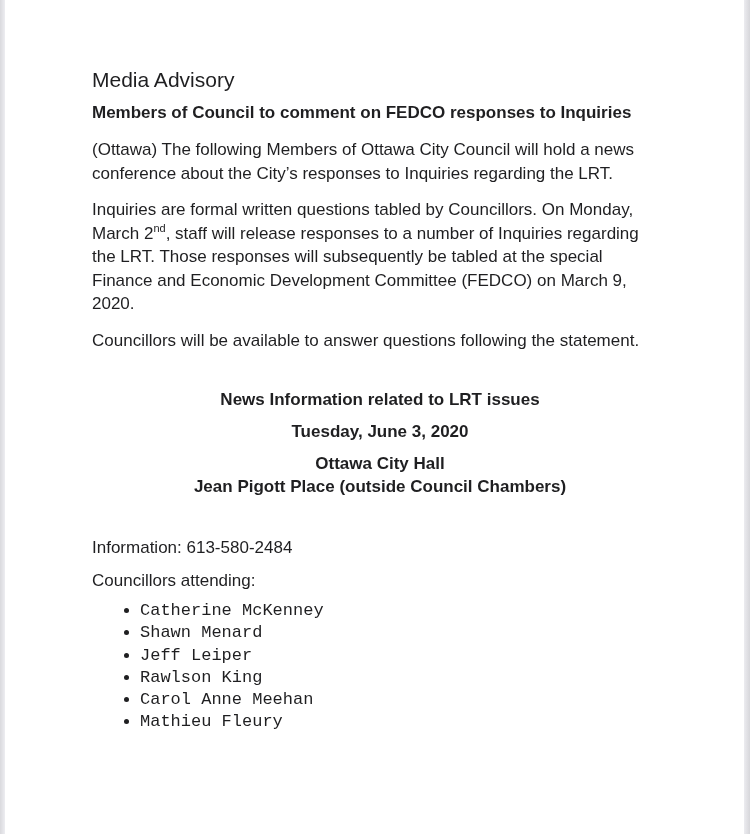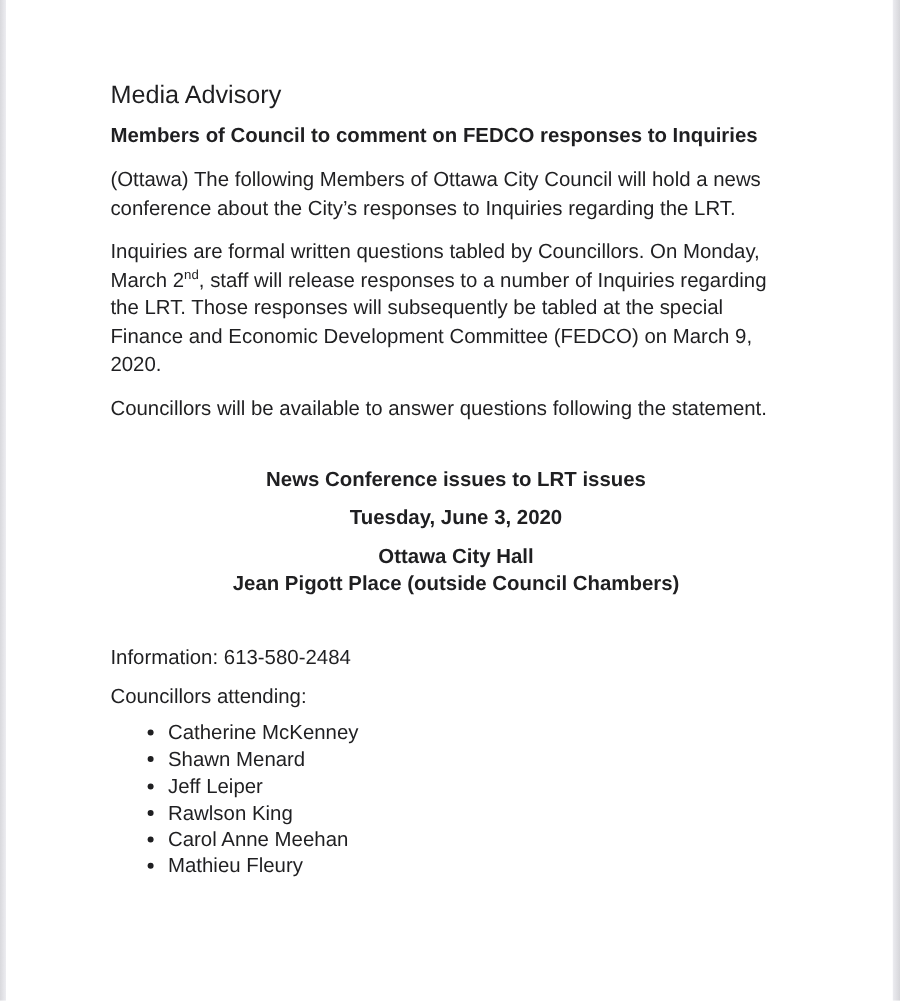--- a/index.html
+++ b/index.html
@@ -82,20 +82,21 @@
     white-space: normal;
   }
   .attending-line {
     margin-bottom: 8px;
     white-space: normal;
   }
   ul.councillors {
     margin: 0;
     padding: 0 0 0 48px;
     list-style: disc;
+    font-family: Liberation Mono, monospace;
   }
   ul.councillors li {
     font-size: 17px;
     line-height: 22.3px;
   }
 </style>
 </head>
 <body>
 
 <div class="page-edge edge-left"></div>
@@ -112,21 +113,21 @@
 
   <p class="body-text"><span>Inquiries are formal written questions tabled by Councillors. On Monday,
 March 2</span><sup>nd</sup><span>, staff will release responses to a number of Inquiries regarding
 the LRT. Those responses will subsequently be tabled at the special
 Finance and Economic Development Committee (FEDCO) on March 9,
 2020.</span></p>
 
   <p class="body-text availability">Councillors will be available to answer questions following the statement.</p>
 
   <div class="event-block">
-    <p class="event-line">News Conference issues to LRT issues</p>
+    <p class="event-line">News Information related to LRT issues</p>
     <p class="event-line">Tuesday, June 3, 2020</p>
     <p class="event-line event-location-2">Ottawa City Hall</p>
     <p class="event-line event-location-1">Jean Pigott Place (outside Council Chambers)</p>
   </div>
 
   <p class="body-text info-line">Information: 613-580-2484</p>
 
   <p class="body-text attending-line">Councillors attending:</p>
 
   <ul class="councillors">

